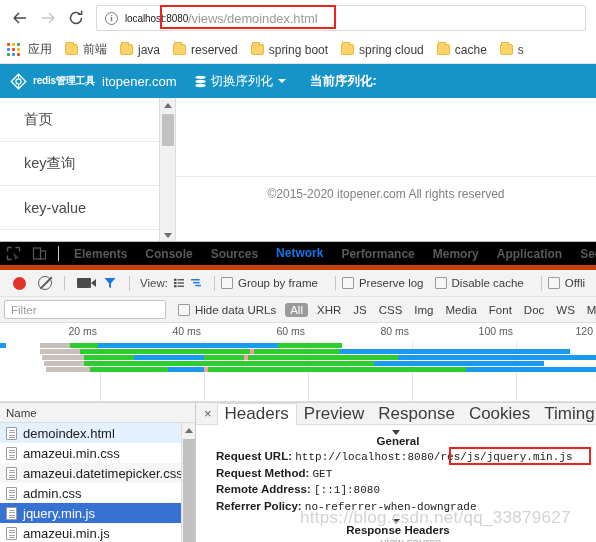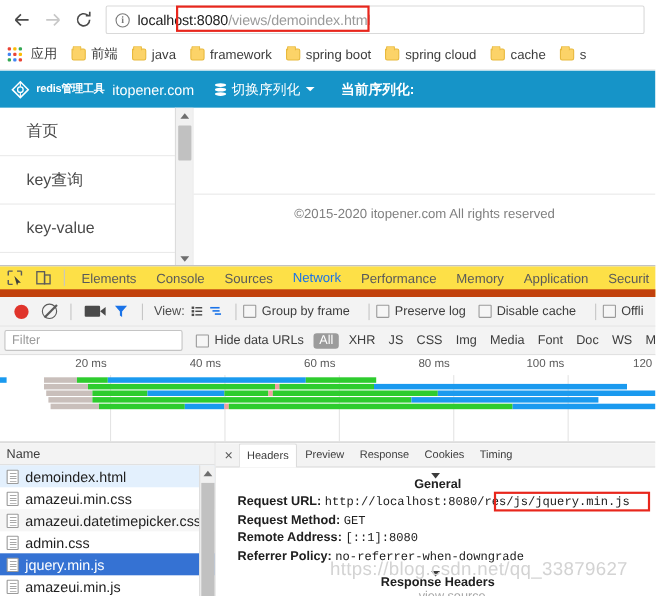--- a/index.html
+++ b/index.html
@@ -29,21 +29,21 @@
     display: flex; align-items: center;
     padding: 0 8px; position: relative;
   }
   .info-icon {
     width: 13px; height: 13px; border: 1.4px solid #7a7a7a;
     border-radius: 50%; margin-right: 7px;
     display: flex; align-items: center; justify-content: center;
     font-size: 9px; color: #7a7a7a; font-weight: bold;
     font-family: "Liberation Serif", serif; flex: 0 0 auto;
   }
-  .url-host { font-size: 13px; color: #202020; letter-spacing: -0.1px; }
+  .url-host { font-size: 10px; color: #202020; letter-spacing: -0.1px; }
   .url-path { font-size: 13px; color: #9a9a9a; letter-spacing: -0.1px; }
   .annot-url {
     position: absolute; left: 160px; top: 5px;
     width: 176px; height: 24px;
     border: 2px solid #e8261c; pointer-events: none;
   }
 
   
   .bookmarks {
     height: 28px; background: #fff;
@@ -135,23 +135,23 @@
   .page-main { flex: 1; position: relative; background: #fff; }
   .copyright {
     position: absolute; left: 0; right: 0; top: 78px;
     border-top: 1px solid #e8e8e8;
     padding-top: 10px; text-align: center;
     font-size: 12px; color: #808080;
   }
 
   
   .dt-tabs {
-    height: 28px; background: #fde047;
-    border-bottom: 7px solid #c2410c;
-    display: flex; align-items: center; overflow: hidden;
+    height: 28px; background: #000000;
+    border-bottom: 5px solid #c2410c;
+    display: flex; align-items: center; overflow: hidden; font-weight: bold;
   }
   .dt-ic {
     width: 26px; height: 26px; display: flex;
     align-items: center; justify-content: center; flex: 0 0 auto;
   }
   .dt-sep { width: 1px; height: 15px; background: #c6c6c6; margin: 0 6px; flex: 0 0 auto; }
   .dt-tab {
     font-size: 12px; color: #5a5a5a; padding: 0 9px;
     height: 27px; display: flex; align-items: center;
     white-space: nowrap; flex: 0 0 auto;
@@ -268,21 +268,21 @@
   .net-detail { flex: 1; background: #fff; position: relative; overflow: hidden; }
   .detail-tabs {
     height: 22px; background: #f3f3f3;
     border-bottom: 1px solid #dcdcdc;
     display: flex; align-items: center; padding-left: 3px;
   }
   .close-x {
     font-size: 13px; color: #5a5a5a; padding: 0 5px; line-height: 1;
   }
   .d-tab {
-    font-size: 10px; color: #3c3c3c; padding: 0 7px;
+    font-size: 17px; color: #3c3c3c; padding: 0 7px;
     height: 21px; display: flex; align-items: center; white-space: nowrap;
   }
   .d-tab.active {
     background: #fff; border: 1px solid #dcdcdc; border-bottom: none;
     border-radius: 2px 2px 0 0; height: 22px;
   }
   .detail-body { padding: 5px 0 0 4px; font-size: 11.5px; }
   .sect-title {
     display: flex; align-items: center;
     font-weight: bold; color: #202020; font-size: 11.5px;
@@ -362,21 +362,21 @@
   <div class="bm">
     <span class="folder-ic"></span>
     <span>前端</span>
   </div>
   <div class="bm">
     <span class="folder-ic"></span>
     <span>java</span>
   </div>
   <div class="bm">
     <span class="folder-ic"></span>
-    <span>framework</span>
+    <span>reserved</span>
   </div>
   <div class="bm">
     <span class="folder-ic"></span>
     <span>spring boot</span>
   </div>
   <div class="bm">
     <span class="folder-ic"></span>
     <span>spring cloud</span>
   </div>
   <div class="bm">

